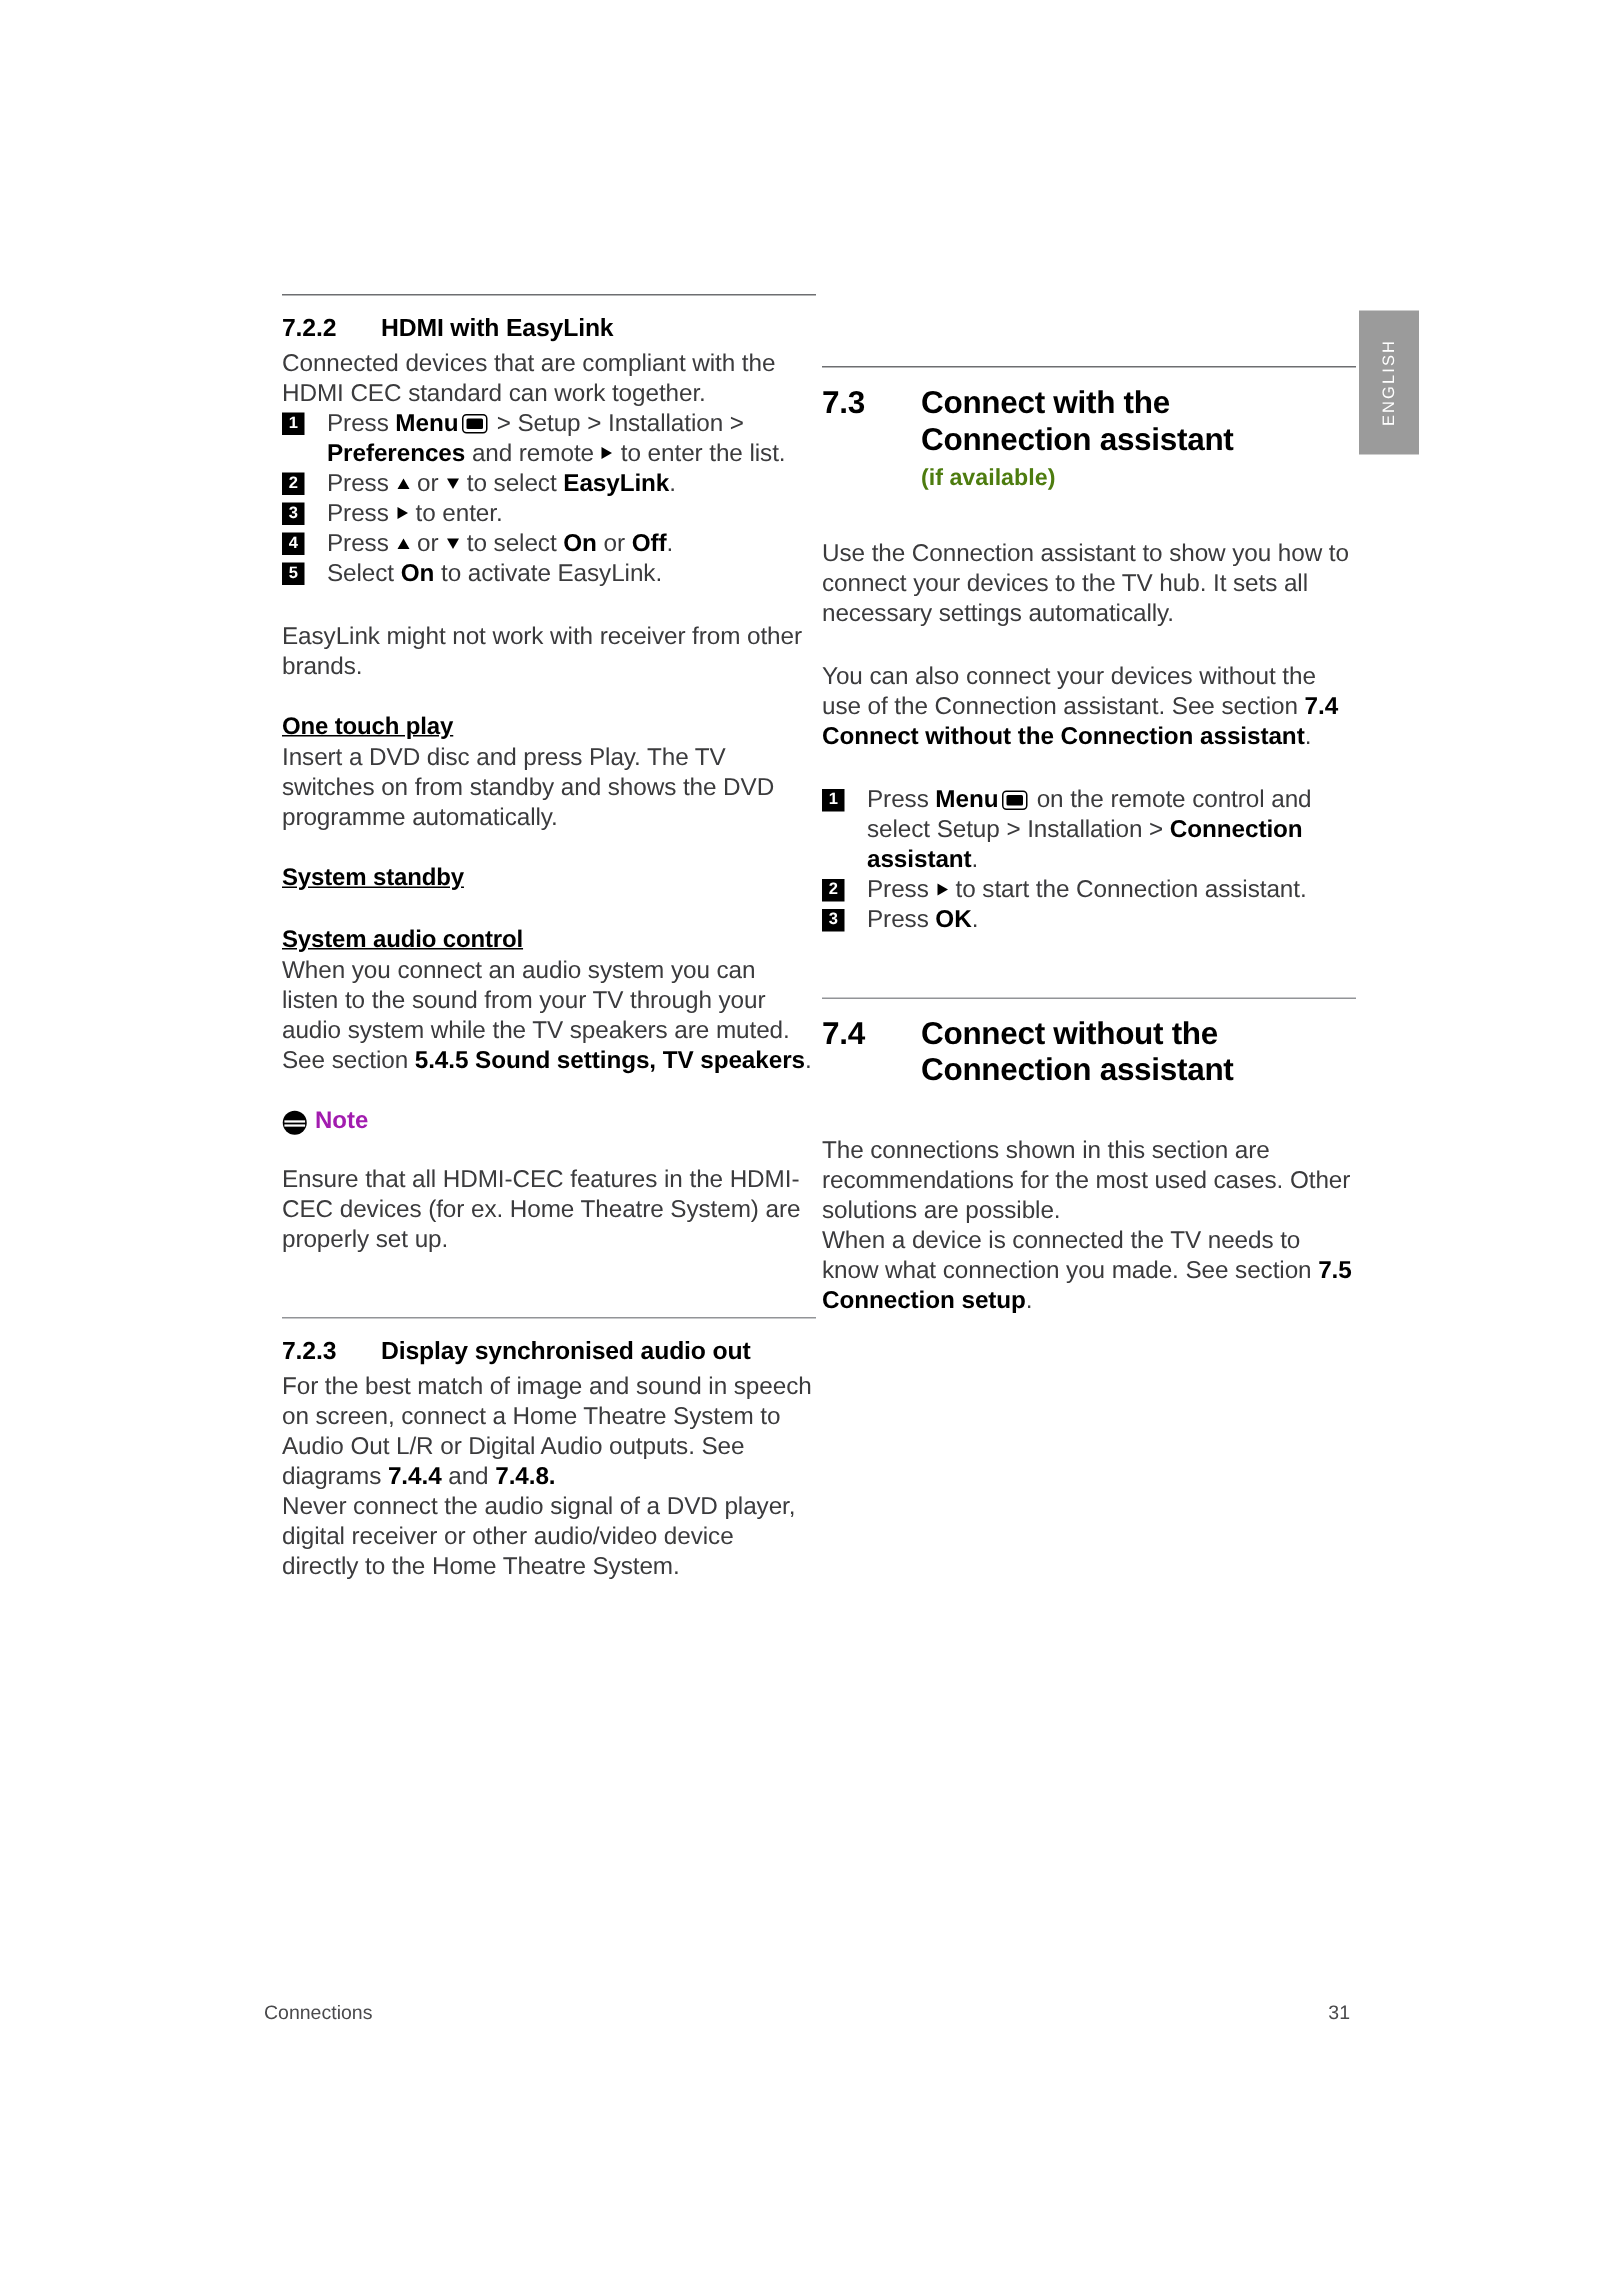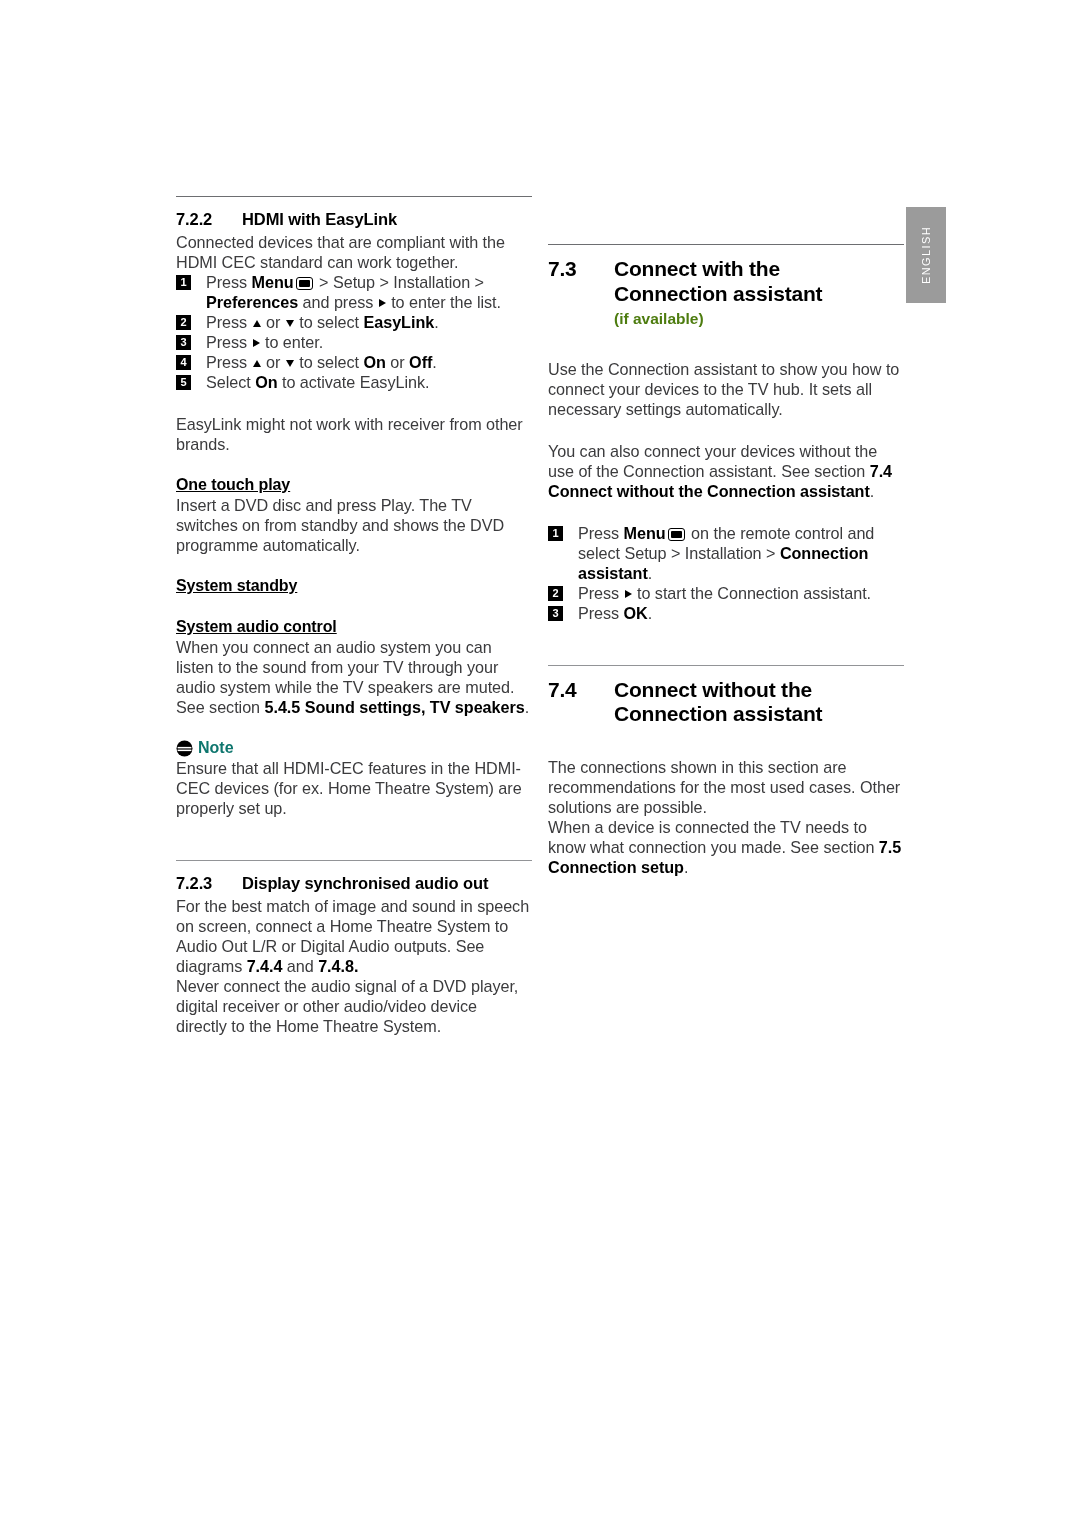--- a/index.html
+++ b/index.html
@@ -23,21 +23,21 @@
     height: 1528px;
     overflow: hidden;
   }
 
   
   .col {
     position: absolute;
     top: 196px;
     width: 356px;
   }
-  .col-left  { left: 176px; }
+  .col-left  { left: 188px; }
   .col-right { left: 548px; margin-top: 48px; }
 
   
   .rule {
     border: 0;
     border-top: 1px solid #6d6e71;
     margin: 0 0 12px 0;
     height: 0;
   }
   .rule-thin {
@@ -185,22 +185,22 @@
   .icon-note {
     display: inline-block;
     width: 17px;
     height: 17px;
     vertical-align: -3px;
     margin-right: 5px;
   }
   .note-head {
     font-size: 16px;
     font-weight: bold;
-    color: #0f766e;
-    margin: 0 0 1px 0;
+    color: #a21caf;
+    margin: 0 0 19px 0;
     display: flex;
     align-items: center;
   }
 
   
   .side-tab {
     position: absolute;
     left: 906px;
     top: 207px;
     width: 40px;
@@ -241,21 +241,21 @@
     <hr class="rule">
 
     <div class="sub-head">
       <span class="num">7.2.2</span>
       <span class="txt">HDMI with EasyLink</span>
     </div>
 
     <p class="body">Connected devices that are compliant with the HDMI CEC standard can work together.</p>
 
     <ol class="steps" id="steps-722">
-        <li><span class="stepnum">1</span><span>Press </span><b>Menu</b><span class="icon-menu"></span><span> &gt; Setup &gt; Installation &gt; </span><b>Preferences</b><span> and press </span><span class="icon-arrow-r"></span><span> to enter the list.</span></li>
+        <li><span class="stepnum">1</span><span>Press </span><b>Menu</b><span class="icon-menu"></span><span> &gt; Setup &gt; Installation &gt; </span><b>Preferences</b><span> and remote </span><span class="icon-arrow-r"></span><span> to enter the list.</span></li>
         <li><span class="stepnum">2</span><span>Press </span><span class="icon-arrow-u"></span><span> or </span><span class="icon-arrow-d"></span><span> to select </span><b>EasyLink</b><span>.</span></li>
         <li><span class="stepnum">3</span><span>Press </span><span class="icon-arrow-r"></span><span> to enter.</span></li>
         <li><span class="stepnum">4</span><span>Press </span><span class="icon-arrow-u"></span><span> or </span><span class="icon-arrow-d"></span><span> to select </span><b>On</b><span> or </span><b>Off</b><span>.</span></li>
         <li><span class="stepnum">5</span><span>Select </span><b>On</b><span> to activate EasyLink.</span></li>
       </ol>
 
     <div class="gap-md"></div>
 
     <p class="body">EasyLink might not work with receiver from other brands.</p>
 
@@ -344,14 +344,18 @@
 
     <p class="body">The connections shown in this section are recommendations for the most used cases. Other solutions are possible.</p>
     <p class="body"><span>When a device is connected the TV needs to know what connection you made. See section </span><b>7.5</b> <b>Connection setup</b><span>.</span></p>
 
   </div>
 
   <div class="side-tab">
     <span>ENGLISH</span>
   </div>
 
+  <div class="footer">
+    <span>Connections</span>
+    <span>31</span>
+  </div>
 
 </div>
 
 </body></html>

